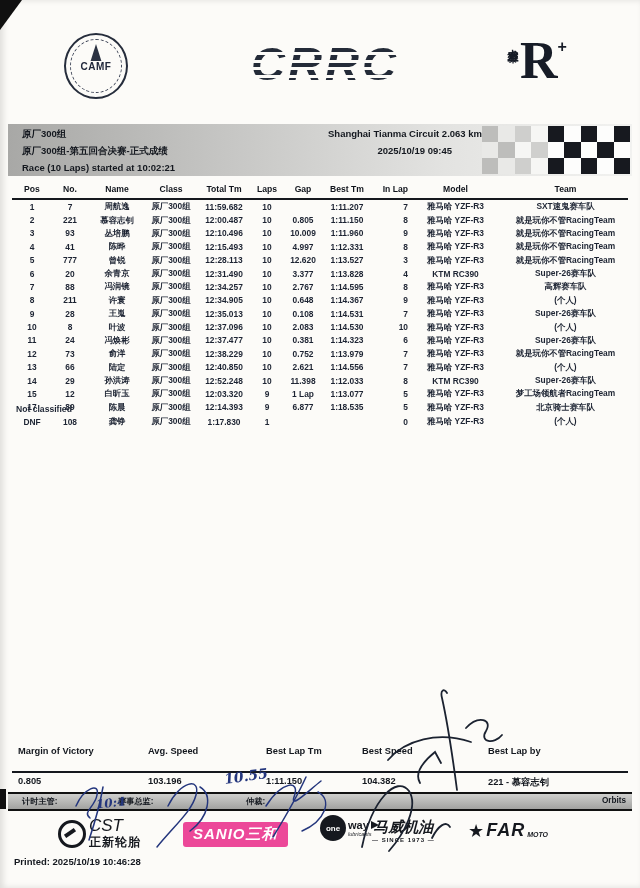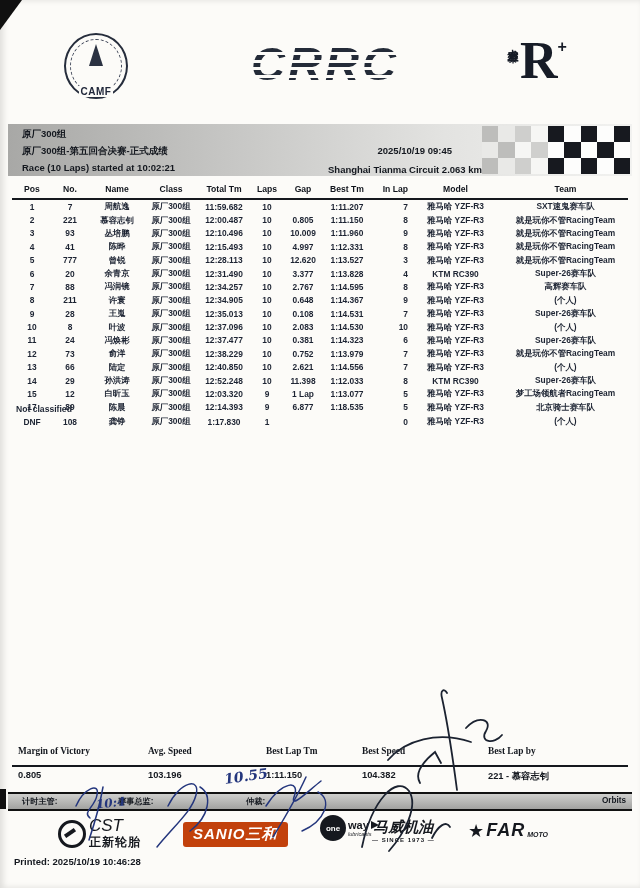--- a/index.html
+++ b/index.html
@@ -11,21 +11,21 @@
              border-top:30px solid #101010;border-right:22px solid transparent;}
   .edge-mark{position:absolute;left:0;top:789px;width:6px;height:20px;background:#101010;}
 
   
   .camf{position:absolute;left:64px;top:33px;width:60px;height:62px;border:2.2px solid #262d3c;
         border-radius:50%;display:flex;flex-direction:column;align-items:center;justify-content:flex-end;}
   .camf-inner{position:absolute;inset:4px;border:1.4px dashed #3a4154;border-radius:50%;}
   .camf-tower{position:absolute;top:9px;left:50%;transform:translateX(-50%);width:0;height:0;
               border-left:7px solid transparent;border-right:7px solid transparent;border-bottom:22px solid #2b3242;}
   .camf-label{position:relative;font-weight:bold;font-size:10px;letter-spacing:.5px;color:#20273a;
-              background:#fcfbf8;padding:0 2px;margin-bottom:0;z-index:1;}
+              background:#fcfbf8;padding:0 2px;margin-bottom:25px;z-index:1;}
   .crrc{position:absolute;left:240px;top:40px;width:170px;text-align:center;
         font-style:italic;font-weight:900;font-size:47px;line-height:48px;letter-spacing:3px;
         color:#242b38;}
   @supports (-webkit-background-clip:text){
     .crrc{background:repeating-linear-gradient(to bottom,#242b38 0 4.6px,#fcfbf8 4.6px 7.6px);
           -webkit-background-clip:text;background-clip:text;color:transparent;}
   }
   .lisheng{position:absolute;left:505px;top:36px;display:flex;align-items:flex-start;}
   .lisheng-v{writing-mode:vertical-rl;text-orientation:upright;font-size:11px;font-weight:bold;
              letter-spacing:1px;color:#171c27;margin-top:4px;}
@@ -38,61 +38,61 @@
             align-items:center;padding:2px 4px 3px 4px;}
   .titlebar .t{font-weight:bold;font-size:11.5px;}
   .titlebar .s{font-weight:bold;font-size:12px;}
 
   
   .infobox{position:absolute;left:8px;right:8px;top:124px;height:52px;
            background:linear-gradient(90deg,#a8a8a6 0%,#c6c6c4 35%,#e3e3e1 70%,#f2f2f0 100%);}
   .infobox .l1,.infobox .l2,.infobox .l3{position:absolute;left:14px;font-weight:bold;font-size:9.5px;color:#14181f;}
   .infobox .l1{top:4px;} .infobox .l2{top:21px;} .infobox .l3{top:38px;}
   .infobox .r1,.infobox .r2{position:absolute;font-weight:bold;font-size:9.5px;color:#14181f;}
-  .infobox .r1{top:4px;right:150px;margin-top:36px;} .infobox .r2{top:21px;right:180px;}
+  .infobox .r1{top:4px;right:150px;} .infobox .r2{top:21px;right:180px;}
   .checkers{position:absolute;right:2px;top:2px;width:148px;height:48px;display:grid;
             grid-template-columns:repeat(9,1fr);grid-template-rows:repeat(3,1fr);}
 
   
   .tablewrap{position:absolute;left:12px;top:183px;width:616px;}
   table{border-collapse:collapse;width:616px;table-layout:fixed;}
   th{font-size:8.6px;font-weight:bold;padding:1px 0 4px 0;color:#10141c;}
   thead tr{border-bottom:2.2px solid #15181e;}
   td{font-size:8.4px;font-weight:600;padding:1.2px 0;text-align:center;color:#1d2433;
      white-space:nowrap;overflow:hidden;}
   .c0{width:40px;} .c1{width:36px;} .c2{width:58px;} .c3{width:50px;} .c4{width:56px;}
   .c5{width:30px;} .c6{width:42px;} .c7{width:46px;} .c8{width:38px;text-align:right;} .c9{width:95px;} .c10{width:125px;}
   .notclass{position:absolute;left:16px;top:404px;font-size:8.6px;font-weight:600;color:#1d2433;}
   .dnfwrap{position:absolute;left:12px;top:415px;width:616px;}
 
   
   .stats{position:absolute;left:12px;top:746px;width:616px;}
   .stats-row{display:flex;}
-  .stats-labels{border-bottom:2.4px solid #15181e;padding-bottom:9px;font-family:Liberation Serif, serif;}
+  .stats-labels{border-bottom:2.4px solid #15181e;padding-bottom:15px;}
   .stats-values{padding-top:3px;}
   .sc{padding-left:6px;box-sizing:border-box;font-size:9.3px;font-weight:bold;color:#14181f;}
   .sv{font-weight:600;}
   .w0{width:130px;} .w1{width:118px;} .w2{width:96px;} .w3{width:126px;} .w4{width:146px;}
 
   
   .footbar{position:absolute;left:8px;right:8px;top:792px;height:15px;
            background:linear-gradient(180deg,#cfcfcd,#a2a2a0);
            border-top:2px solid #111;border-bottom:2px solid #111;}
   .footbar span{position:absolute;top:2px;font-size:8.2px;font-weight:bold;color:#14181f;}
   .fb1{left:14px;} .fb2{left:110px;} .fb3{left:238px;} .fb4{right:6px;}
 
   
   .cst{position:absolute;left:58px;top:818px;display:flex;align-items:flex-start;}
   .cst-icon{width:22px;height:22px;border:3px solid #15181e;border-radius:50%;position:relative;margin-top:2px;}
   .cst-icon::after{content:"";position:absolute;left:3px;top:8px;width:12px;height:4px;background:#15181e;
                    transform:rotate(-35deg);}
   .cst-txt{margin-left:3px;}
   .cst-name{font-style:italic;font-weight:400;font-size:17px;color:#15181e;line-height:16px;}
   .cst-sub{font-weight:bold;font-size:12px;color:#15181e;letter-spacing:1px;}
-  .sanio{position:absolute;left:183px;top:822px;background:#c2410c;color:#fff;border-radius:3px;
+  .sanio{position:absolute;left:183px;top:822px;background:#ec4899;color:#fff;border-radius:3px;
          padding:3px 10px;font-weight:900;font-style:italic;font-size:15px;letter-spacing:1px;}
   .oneway{position:absolute;left:320px;top:815px;display:flex;align-items:center;}
   .ow-circle{width:26px;height:26px;background:#15181e;border-radius:50%;color:#fff;display:flex;
              align-items:center;justify-content:center;font-weight:bold;font-size:8px;}
   .ow-txt{margin-left:2px;}
   .ow-way{font-weight:900;font-size:11px;color:#15181e;}
   .ow-way::after{content:"";display:inline-block;margin-left:2px;width:0;height:0;
                  border-left:8px solid #15181e;border-top:4px solid transparent;border-bottom:4px solid transparent;}
   .ow-sub{font-size:5.5px;font-style:italic;color:#15181e;}
   .mawei{position:absolute;left:372px;top:818px;text-align:center;}

